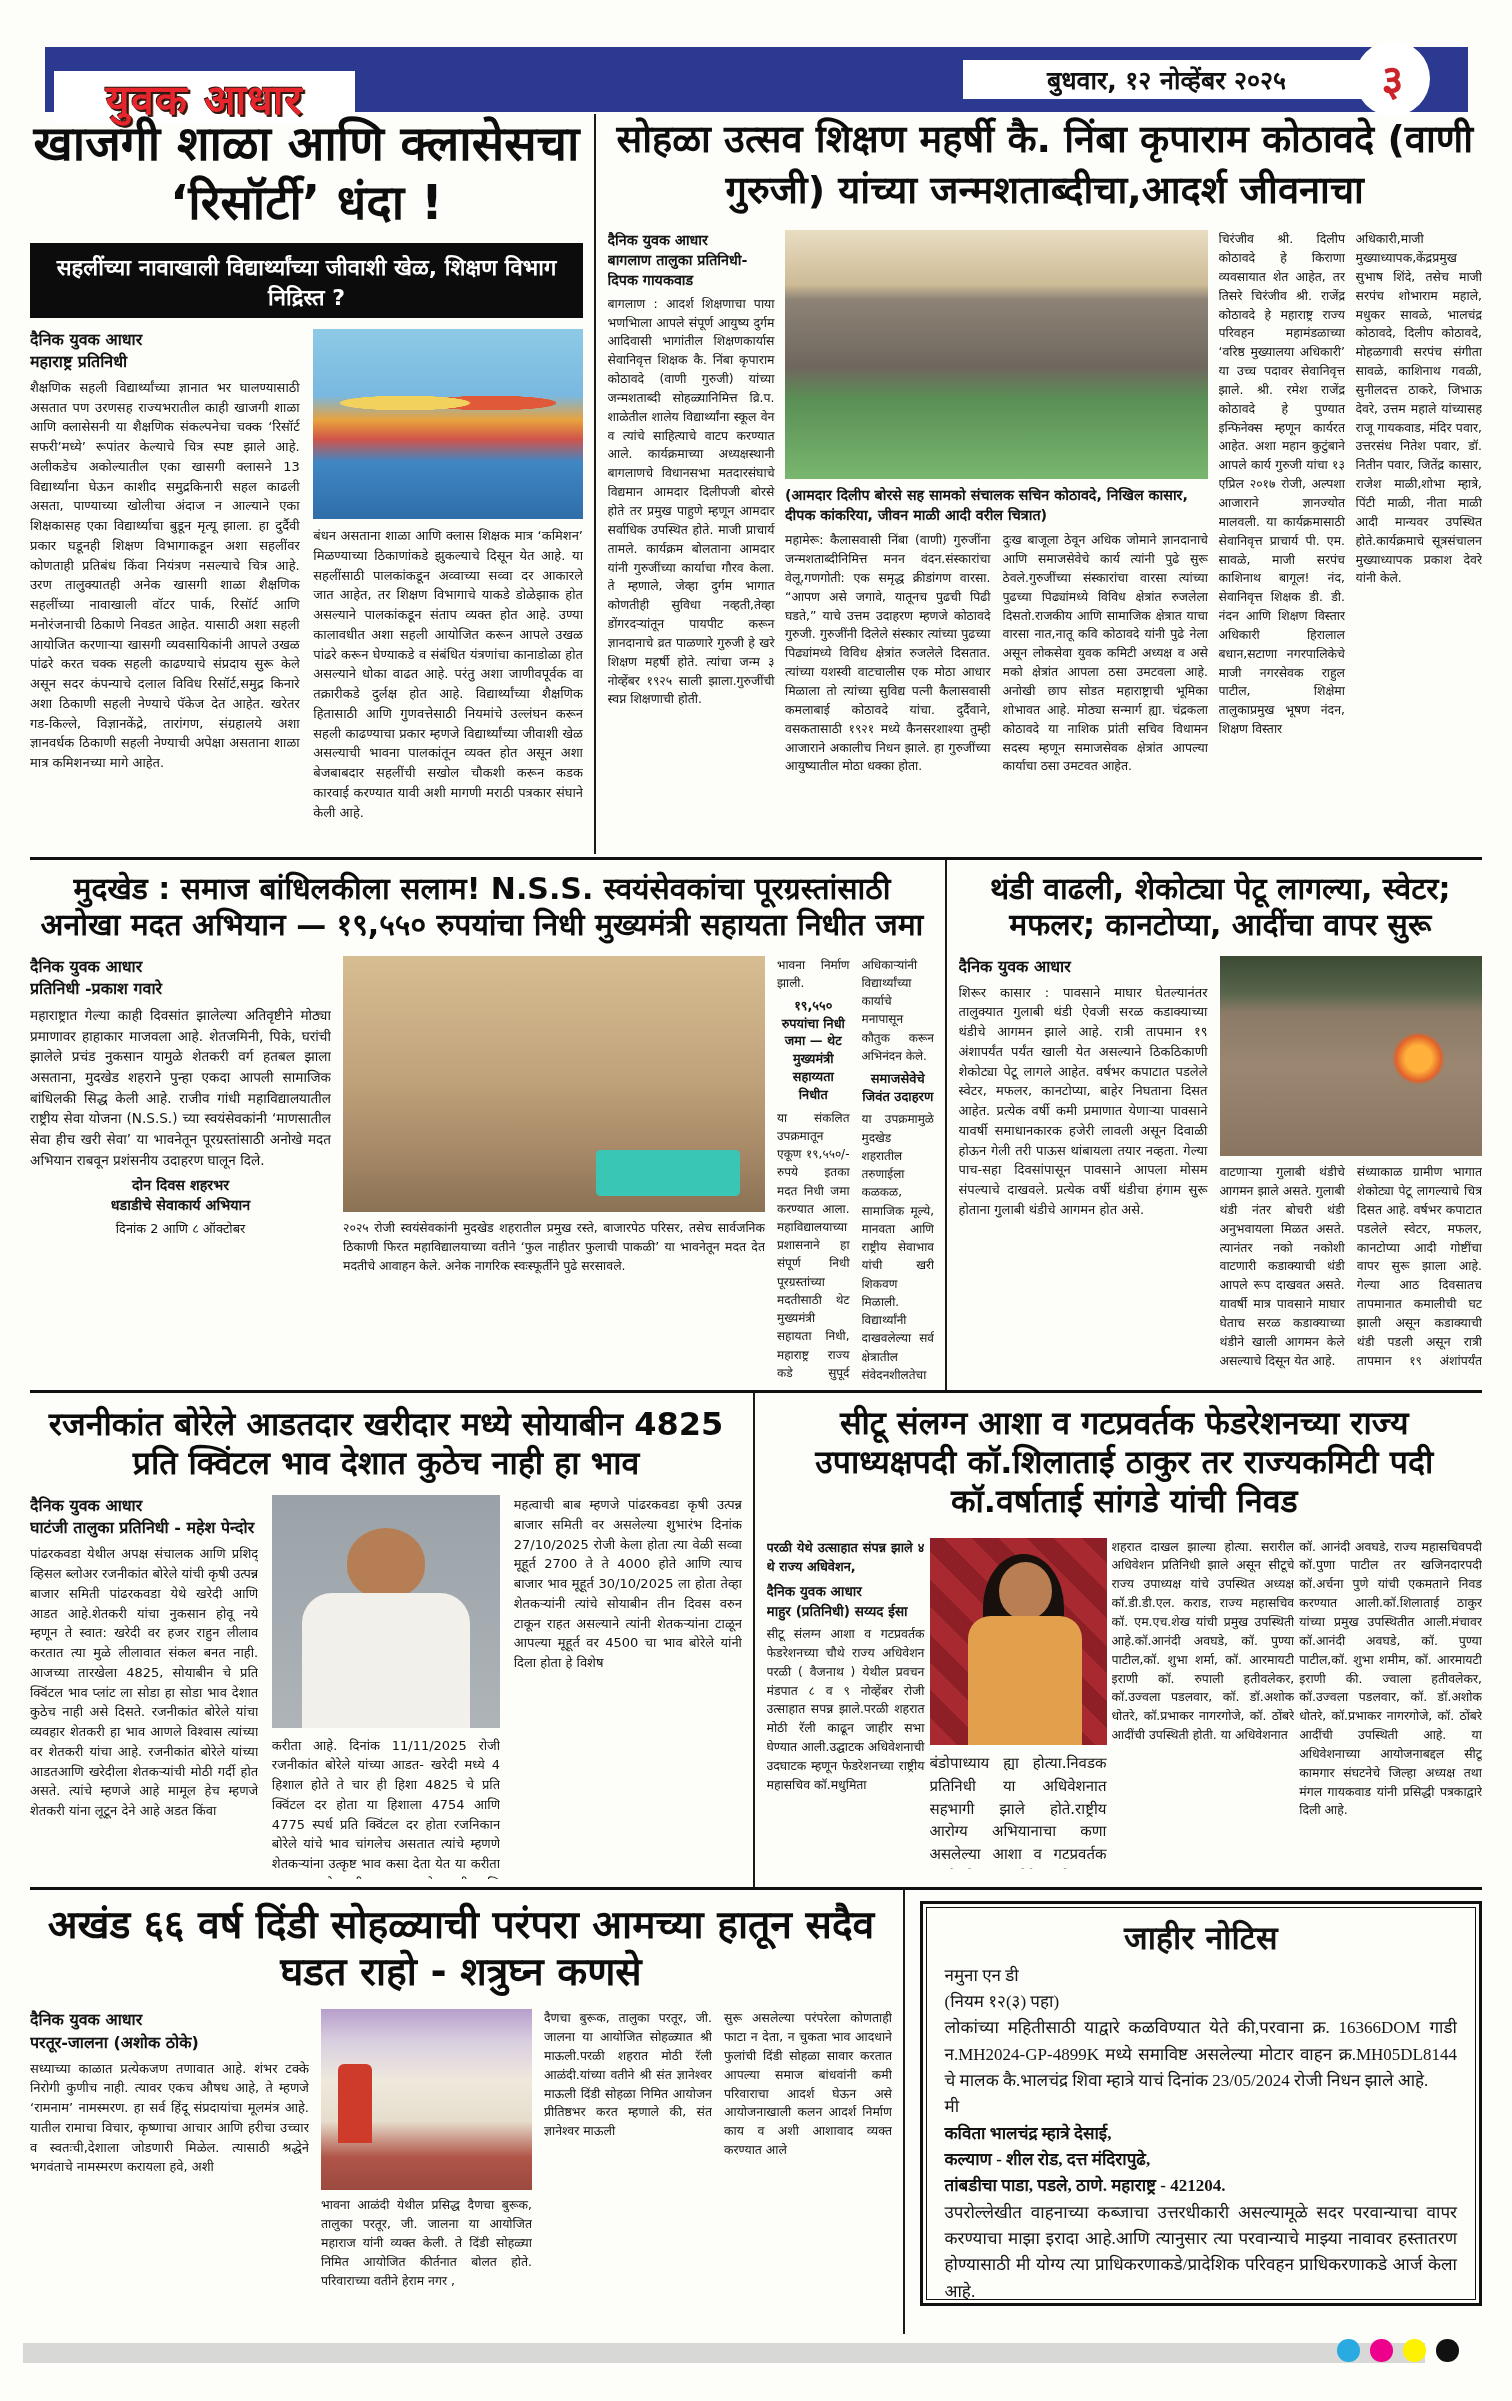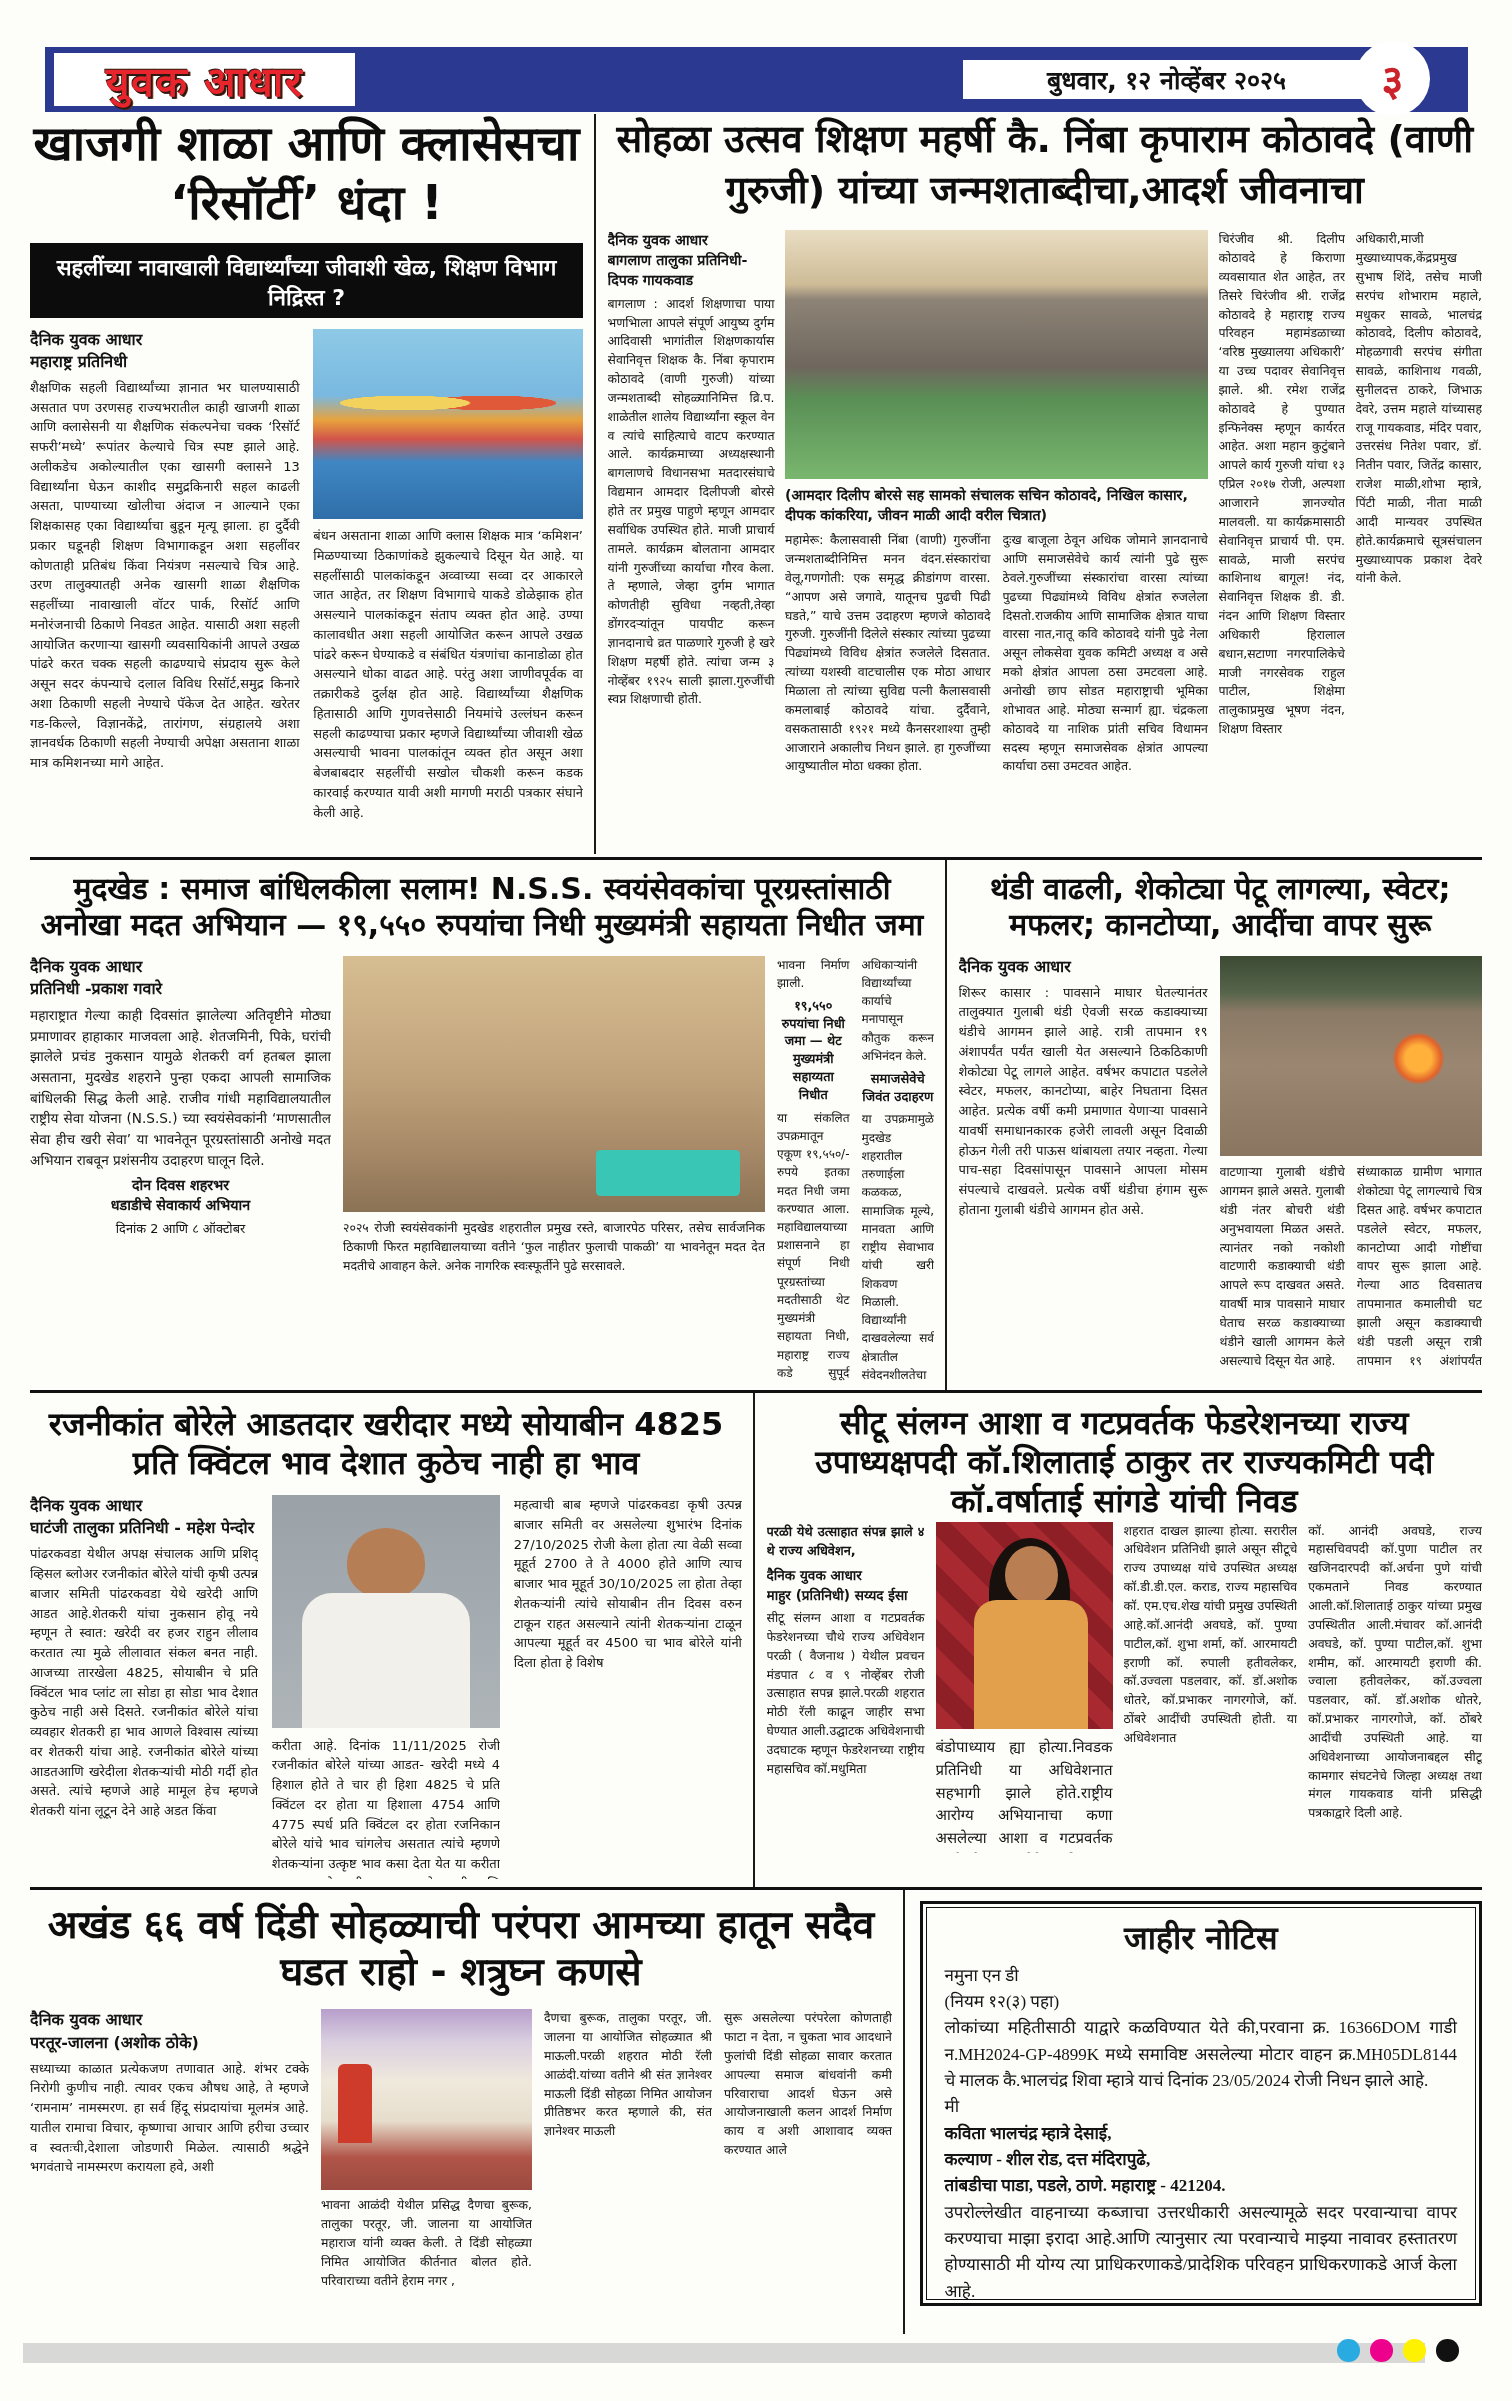--- a/index.html
+++ b/index.html
@@ -1,20 +1,20 @@
 <!DOCTYPE html>
 <html style="font-size:12px"><head>
 <meta charset="utf-8">
 <style>
   html,body{margin:0;padding:0;background:#e8e8e4;}
   .page{position:relative;width:1512px;height:2401px;background:#fdfdfa;margin:0 auto;
         font-family:"DejaVu Sans",sans-serif;color:#141414;overflow:hidden;}
   
   .masthead{position:absolute;left:45px;top:47px;width:1423px;height:65px;background:#2b3990;}
-  .logo-box{position:absolute;left:9px;top:6px;width:301px;height:53px;background:#fff;
+  .logo-box{position:absolute;left:9px;top:24px;width:301px;height:53px;background:#fff;
             display:flex;align-items:center;justify-content:center;}
   .logo-text{font-size:41px;font-weight:800;color:#e8252c;letter-spacing:1.5px;
              text-shadow:1.5px 1.5px 0 #2a1a12,-0.8px -0.8px 0 #2a1a12,2.3px 2.3px 0 #7a3b20;}
   .date-box{position:absolute;right:98px;top:12.8px;width:407px;height:39px;background:#fff;
             display:flex;align-items:center;justify-content:center;}
   .date-text{font-size:25px;font-weight:700;color:#111;}
   .page-circle{position:absolute;right:38px;top:-6px;width:75px;height:75px;border-radius:50%;
                background:#fff;display:flex;align-items:center;justify-content:center;}
   .page-num{font-size:42px;font-weight:800;color:#cc2229;}
   
@@ -192,21 +192,21 @@
           <div class="bodytxt">करीता आहे. दिनांक 11/11/2025 रोजी रजनीकांत बोरेले यांच्या आडत- खरेदी मध्ये 4 हिशाल होते ते चार ही हिशा 4825 चे प्रति क्विंटल दर होता या हिशाला 4754 आणि 4775 स्पर्ध प्रति क्विंटल दर होता रजनिकान बोरेले यांचे भाव चांगलेच असतात त्यांचे म्हणणे शेतकऱ्यांना उत्कृष्ट भाव कसा देता येत या करीता प्रयत्न असतो. खरीदार फारगान देत नाही आणि आपण मार्केट ला हा शेतकऱ्याना उत्कृष्ट भाव कसा देता येत या साठी ते प्रयत्नरत असतात हे विशेष.</div>
         </div>
         <div class="col" style="flex:1;">
           <div class="bodytxt">महत्वाची बाब म्हणजे पांढरकवडा कृषी उत्पन्न बाजार समिती वर असलेल्या शुभारंभ दिनांक 27/10/2025 रोजी केला होता त्या वेळी सव्वा मूहूर्त 2700 ते ते 4000 होते आणि त्याच बाजार भाव मूहूर्त 30/10/2025 ला होता तेव्हा शेतकऱ्यांनी त्यांचे सोयाबीन तीन दिवस वरुन टाकून राहत असल्याने त्यांनी शेतकऱ्यांना टाळून आपल्या मूहूर्त वर 4500 चा भाव बोरेले यांनी दिला होता हे विशेष</div>
         </div>
       </div>
     </div>
 
     <div class="vrule" style="flex:1;padding-left:12px;">
       <div class="hl" style="font-size:32px;margin-top:10.5px;">सीटू संलग्न आशा व गटप्रवर्तक फेडरेशनच्या राज्य उपाध्यक्षपदी कॉ.शिलाताई ठाकुर तर राज्यकमिटी पदी कॉ.वर्षाताई सांगडे यांची निवड</div>
-      <div style="display:flex;gap:11px;margin-top:1px;height:331px;">
+      <div style="display:flex;gap:5px;margin-top:17px;height:331px;">
         <div class="col" style="width:158px;flex:none;">
           <div class="bodytxt" style="font-weight:700;font-size:12.8px;">परळी येथे उत्साहात संपन्न झाले ४ थे राज्य अधिवेशन,</div>
           <div class="byline" style="font-size:13.6px;margin-top:6px;">
             <div>दैनिक युवक आधार</div>
             <div>माहुर (प्रतिनिधी) सय्यद ईसा</div>
           </div>
           <div class="bodytxt" style="font-size:12.4px;">सीटू संलग्न आशा व गटप्रवर्तक फेडरेशनच्या चौथे राज्य अधिवेशन परळी ( वैजनाथ ) येथील प्रवचन मंडपात ८ व ९ नोव्हेंबर रोजी उत्साहात सपन्न झाले.परळी शहरात मोठी रॅली काढून जाहीर सभा घेण्यात आली.उद्घाटक अधिवेशनाची उदघाटक म्हणून फेडरेशनच्या राष्ट्रीय महासचिव कॉ.मधुमिता</div>
         </div>
         <div class="col" style="width:177px;flex:none;">
           <div class="ph ph-red" style="height:207px;margin-bottom:7.5px;">

